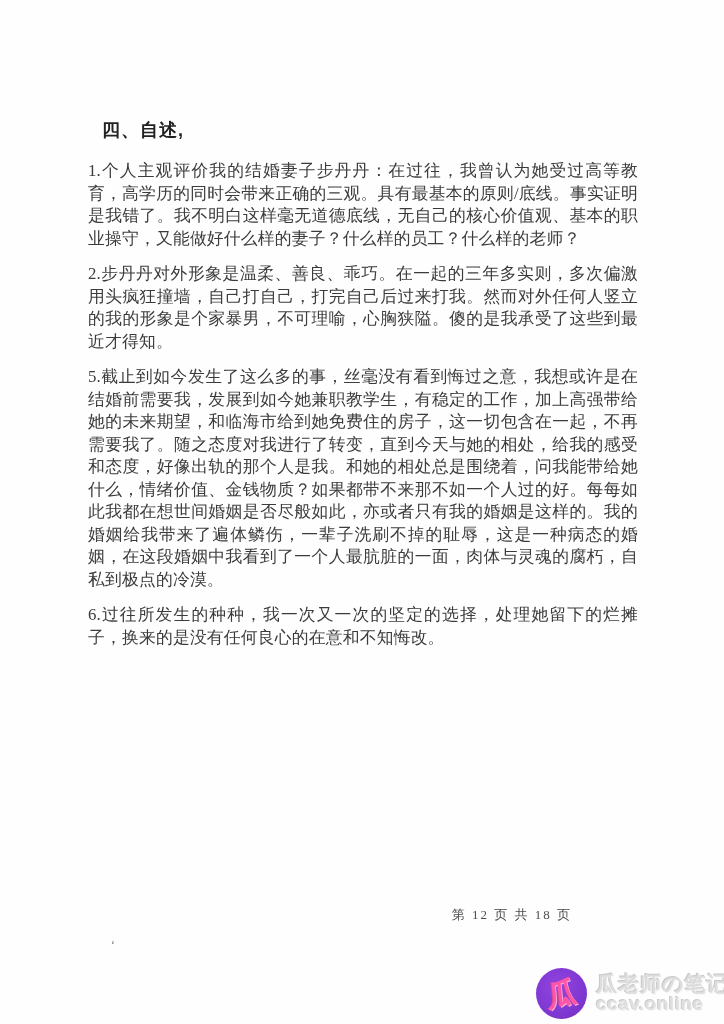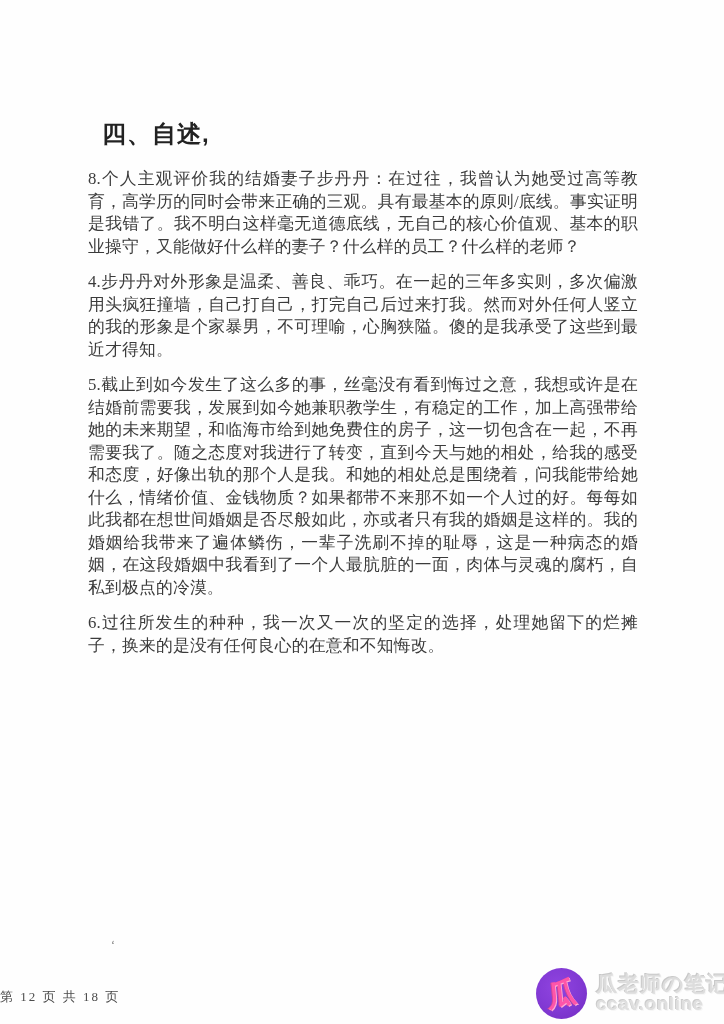--- a/index.html
+++ b/index.html
@@ -17,21 +17,21 @@
   }
   .content {
     position: absolute;
     left: 88px;
     top: 118px;
     width: 550px;
   }
   .doc-heading {
     font-family: "Liberation Sans", "DejaVu Sans", sans-serif;
     font-weight: 700;
-    font-size: 24px;
+    font-size: 18px;
     color: #222222;
     margin: 0 0 18px 14px;
     letter-spacing: 1px;
   }
   .doc-paragraph {
     font-size: 16.8px;
     line-height: 22.5px;
     color: #3b3b3b;
     margin: 0 0 13px 0;
     text-align: justify;
@@ -41,23 +41,23 @@
   .footer-mark {
     position: absolute;
     left: 111px;
     top: 938px;
     font-size: 12px;
     color: #7a7a7a;
   }
   .footer-pageinfo {
     position: absolute;
     left: 0;
-    top: 988px;
+    top: 906px;
     width: 572px;
-    text-align: left;
+    text-align: right;
     font-size: 13px;
     color: #4c4c4c;
     letter-spacing: 2px;
     font-family: "Liberation Serif", "DejaVu Serif", serif;
   }
   .watermark {
     position: absolute;
     left: 536px;
     top: 968px;
     display: flex;
@@ -110,23 +110,23 @@
   }
 </style>
 </head>
 <body>
 
 <div class="page">
 
   <div class="content">
     <h1 class="doc-heading">四、自述,</h1>
 
-    <p class="doc-paragraph">8.个人主观评价我的结婚妻子步丹丹：在过往，我曾认为她受过高等教育，高学历的同时会带来正确的三观。具有最基本的原则/底线。事实证明是我错了。我不明白这样毫无道德底线，无自己的核心价值观、基本的职业操守，又能做好什么样的妻子？什么样的员工？什么样的老师？</p>
+    <p class="doc-paragraph">1.个人主观评价我的结婚妻子步丹丹：在过往，我曾认为她受过高等教育，高学历的同时会带来正确的三观。具有最基本的原则/底线。事实证明是我错了。我不明白这样毫无道德底线，无自己的核心价值观、基本的职业操守，又能做好什么样的妻子？什么样的员工？什么样的老师？</p>
 
-    <p class="doc-paragraph">4.步丹丹对外形象是温柔、善良、乖巧。在一起的三年多实则，多次偏激用头疯狂撞墙，自己打自己，打完自己后过来打我。然而对外任何人竖立的我的形象是个家暴男，不可理喻，心胸狭隘。傻的是我承受了这些到最近才得知。</p>
+    <p class="doc-paragraph">2.步丹丹对外形象是温柔、善良、乖巧。在一起的三年多实则，多次偏激用头疯狂撞墙，自己打自己，打完自己后过来打我。然而对外任何人竖立的我的形象是个家暴男，不可理喻，心胸狭隘。傻的是我承受了这些到最近才得知。</p>
 
     <p class="doc-paragraph">5.截止到如今发生了这么多的事，丝毫没有看到悔过之意，我想或许是在结婚前需要我，发展到如今她兼职教学生，有稳定的工作，加上高强带给她的未来期望，和临海市给到她免费住的房子，这一切包含在一起，不再需要我了。随之态度对我进行了转变，直到今天与她的相处，给我的感受和态度，好像出轨的那个人是我。和她的相处总是围绕着，问我能带给她什么，情绪价值、金钱物质？如果都带不来那不如一个人过的好。每每如此我都在想世间婚姻是否尽般如此，亦或者只有我的婚姻是这样的。我的婚姻给我带来了遍体鳞伤，一辈子洗刷不掉的耻辱，这是一种病态的婚姻，在这段婚姻中我看到了一个人最肮脏的一面，肉体与灵魂的腐朽，自私到极点的冷漠。</p>
 
     <p class="doc-paragraph">6.过往所发生的种种，我一次又一次的坚定的选择，处理她留下的烂摊子，换来的是没有任何良心的在意和不知悔改。</p>
   </div>
 
   <span class="footer-mark">‘</span>
 
   <div class="footer-pageinfo">第 12 页 共 18 页</div>
 

